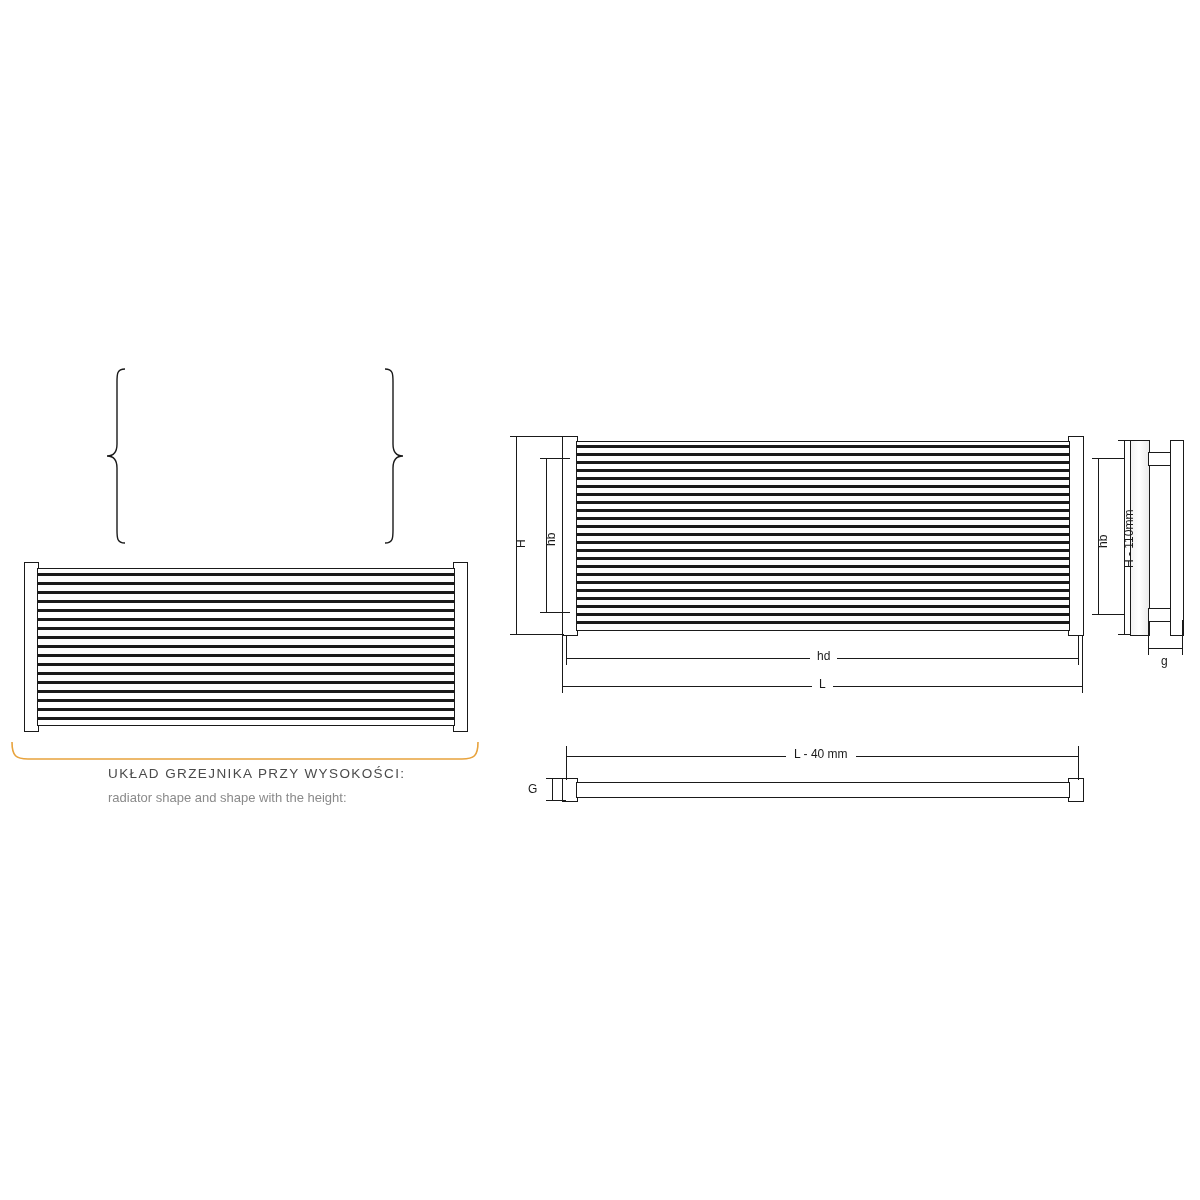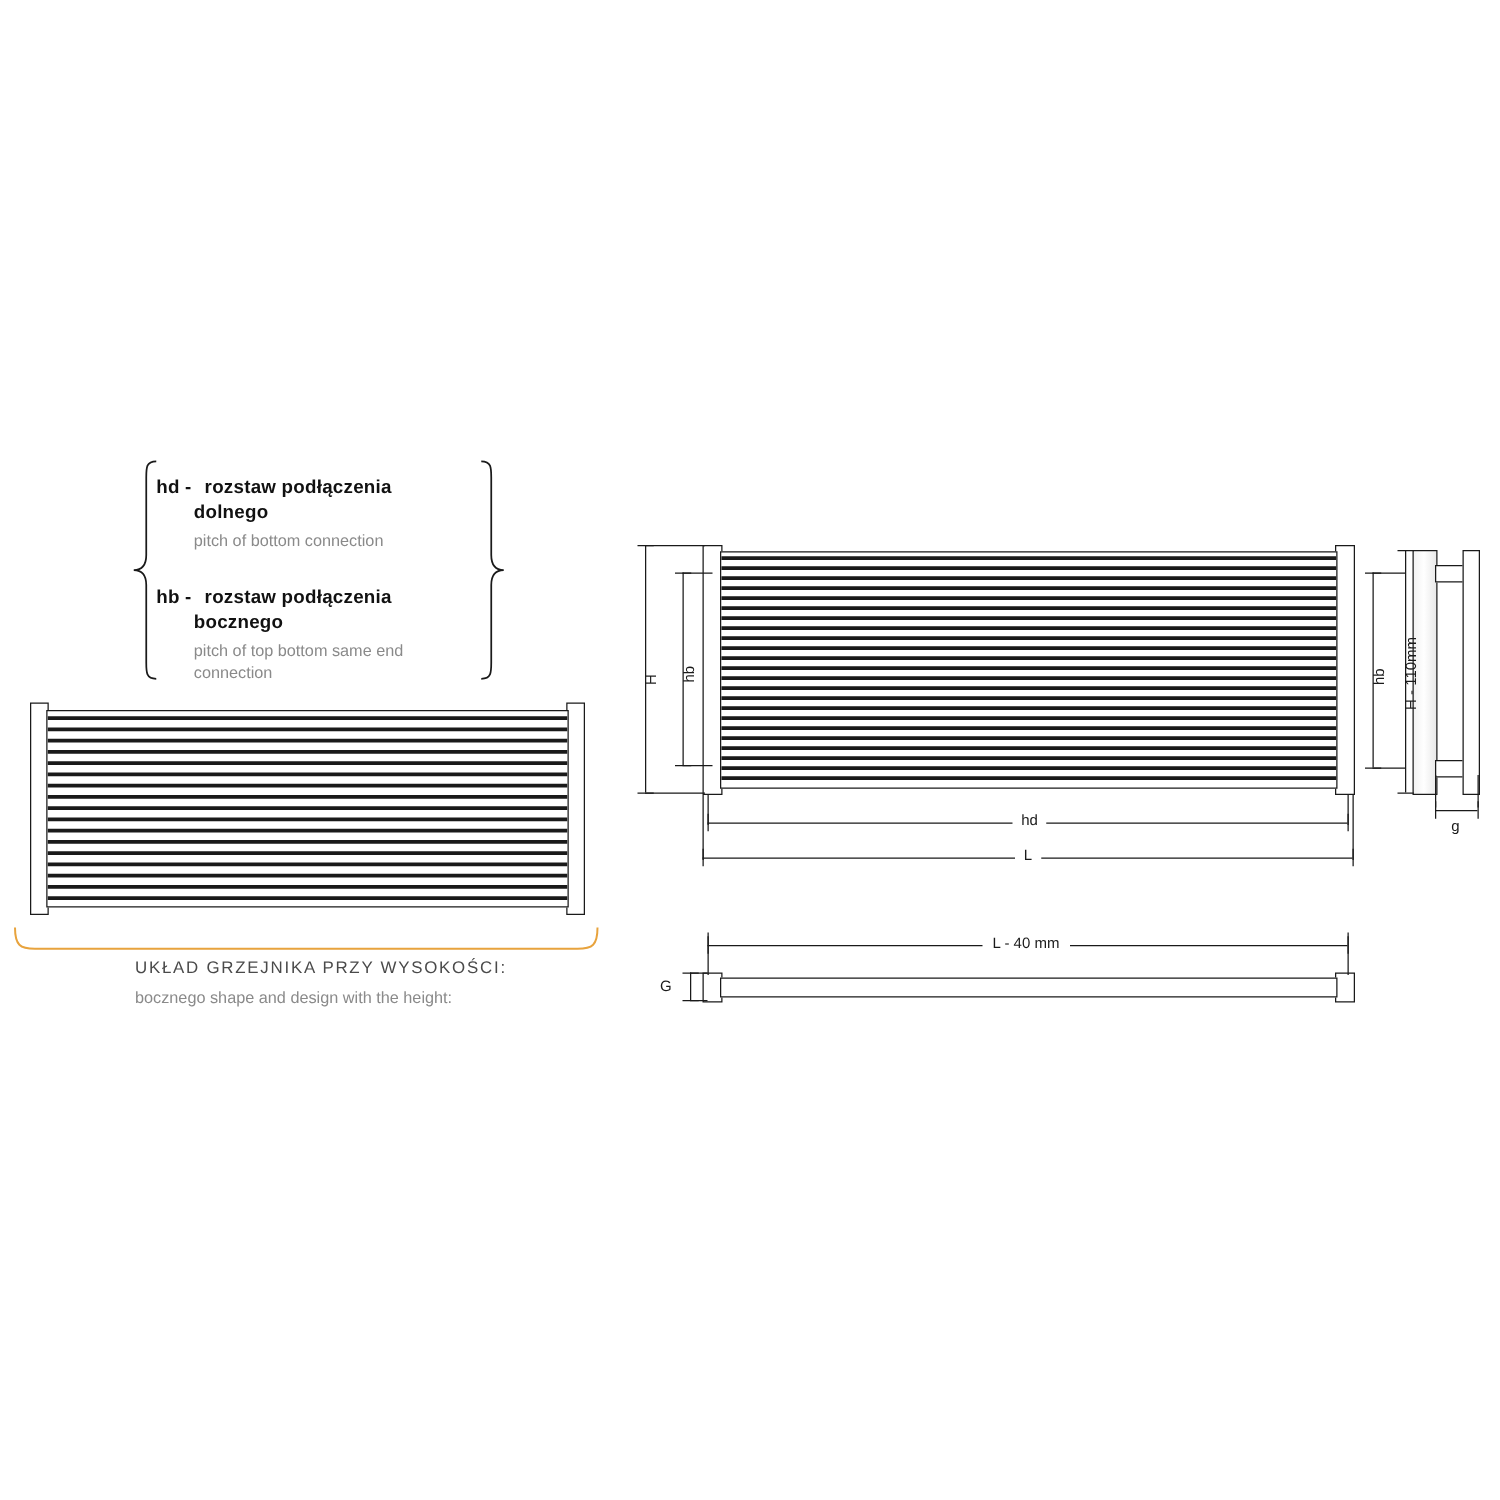--- a/index.html
+++ b/index.html
@@ -48,48 +48,21 @@
         <path d="M20 1 C12 1 12 6 12 14 L12 76 C12 84 9 88 2 88 C9 88 12 92 12 100 L12 162 C12 170 12 175 20 175" fill="none" stroke="#1a1a1a" stroke-width="1.4"></path>
       </svg>
     </div>
 
     <div class="brace-r" style="left:278px;top:0;">
       <svg width="22" height="176" viewBox="0 0 22 176">
         <path d="M2 1 C10 1 10 6 10 14 L10 76 C10 84 13 88 20 88 C13 88 10 92 10 100 L10 162 C10 170 10 175 2 175" fill="none" stroke="#1a1a1a" stroke-width="1.4"></path>
       </svg>
     </div>
 
-    <div class="legend-row" style="top:12px;">
-      <div class="lg-bold">
-        <span>hd -</span>
-        <span style="margin-left:6px;">rozstaw podłączenia</span>
-      </div>
-      <div class="lg-bold" style="margin-left:30px;">
-        <span>dolnego</span>
-      </div>
-      <div class="lg-sub" style="margin-top:4px;margin-left:30px;">
-        <span>pitch of bottom connection</span>
-      </div>
-    </div>
 
-    <div class="legend-row" style="top:100px;">
-      <div class="lg-bold">
-        <span>hb -</span>
-        <span style="margin-left:6px;">rozstaw podłączenia</span>
-      </div>
-      <div class="lg-bold" style="margin-left:30px;">
-        <span>bocznego</span>
-      </div>
-      <div class="lg-sub" style="margin-top:4px;margin-left:30px;">
-        <span>pitch of top bottom same end</span>
-      </div>
-      <div class="lg-sub" style="margin-left:30px;">
-        <span>connection</span>
-      </div>
-    </div>
   </div>
 
   <div class="rad" style="left:24px;top:562px;width:442px;height:168px;">
     <div class="cap" style="left:0;top:0;width:13px;height:168px;"></div>
     <div class="cap" style="left:429px;top:0;width:13px;height:168px;"></div>
     <div class="body" style="left:13px;top:6px;width:416px;height:156px;">
       <div class="bar" style="top:4px;height:3px;"></div>
       <div class="bar" style="top:13px;height:3px;"></div>
       <div class="bar" style="top:22px;height:3px;"></div>
       <div class="bar" style="top:31px;height:3px;"></div>
@@ -109,21 +82,21 @@
     </div>
   </div>
 
   <div id="orange-underline">
     <svg width="470" height="22" viewBox="0 0 470 22">
       <path d="M2 2 C2 16 6 19 18 19 L452 19 C464 19 468 16 468 2" fill="none" stroke="#e8a33d" stroke-width="1.6"></path>
     </svg>
   </div>
 
   <div class="cap-title" style="left:108px;top:766px;">UKŁAD GRZEJNIKA PRZY WYSOKOŚCI:</div>
-  <div class="cap-sub" style="left:108px;top:790px;">bocznego shape and design with the height:</div>
+  <div class="cap-sub" style="left:108px;top:790px;">radiator shape and shape with the height:</div>
 
   <div class="rad" style="left:562px;top:436px;width:520px;height:198px;">
     <div class="cap" style="left:0;top:0;width:14px;height:198px;"></div>
     <div class="cap" style="left:506px;top:0;width:14px;height:198px;"></div>
     <div class="body" style="left:14px;top:5px;width:492px;height:188px;">
       <div class="bar" style="top:3px;height:3px;"></div>
       <div class="bar" style="top:11px;height:3px;"></div>
       <div class="bar" style="top:19px;height:3px;"></div>
       <div class="bar" style="top:27px;height:3px;"></div>
       <div class="bar" style="top:35px;height:3px;"></div>

